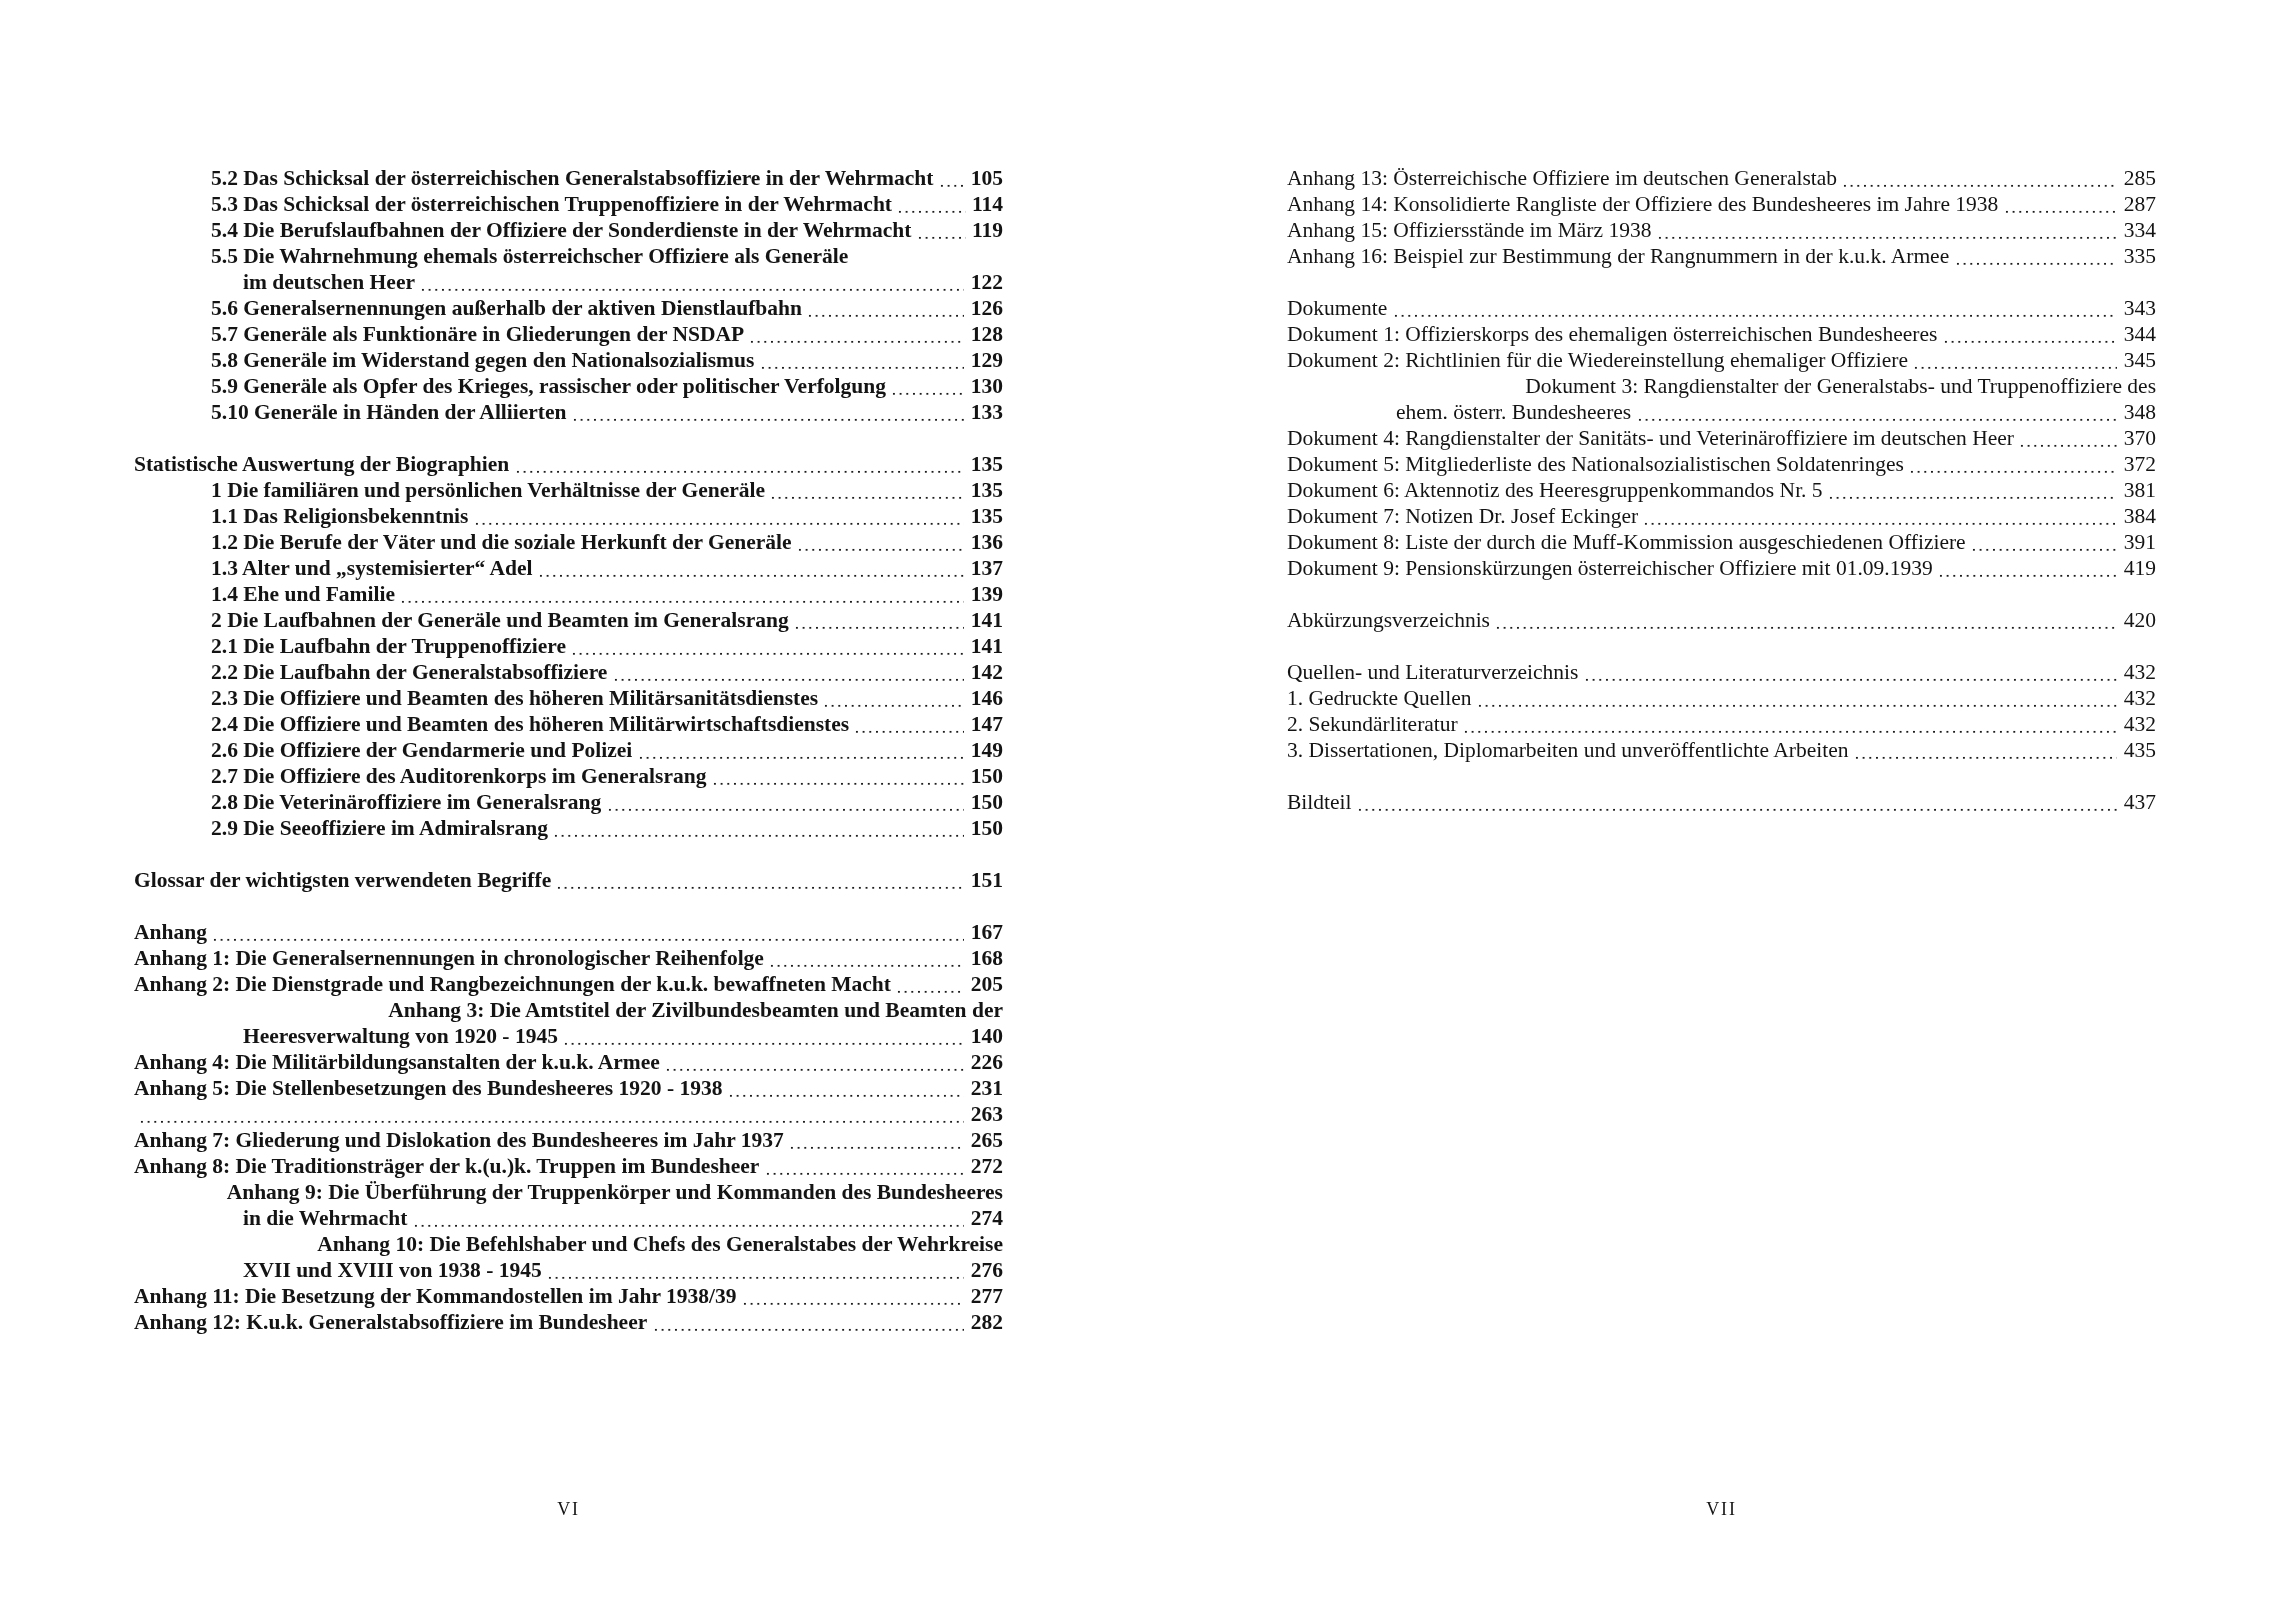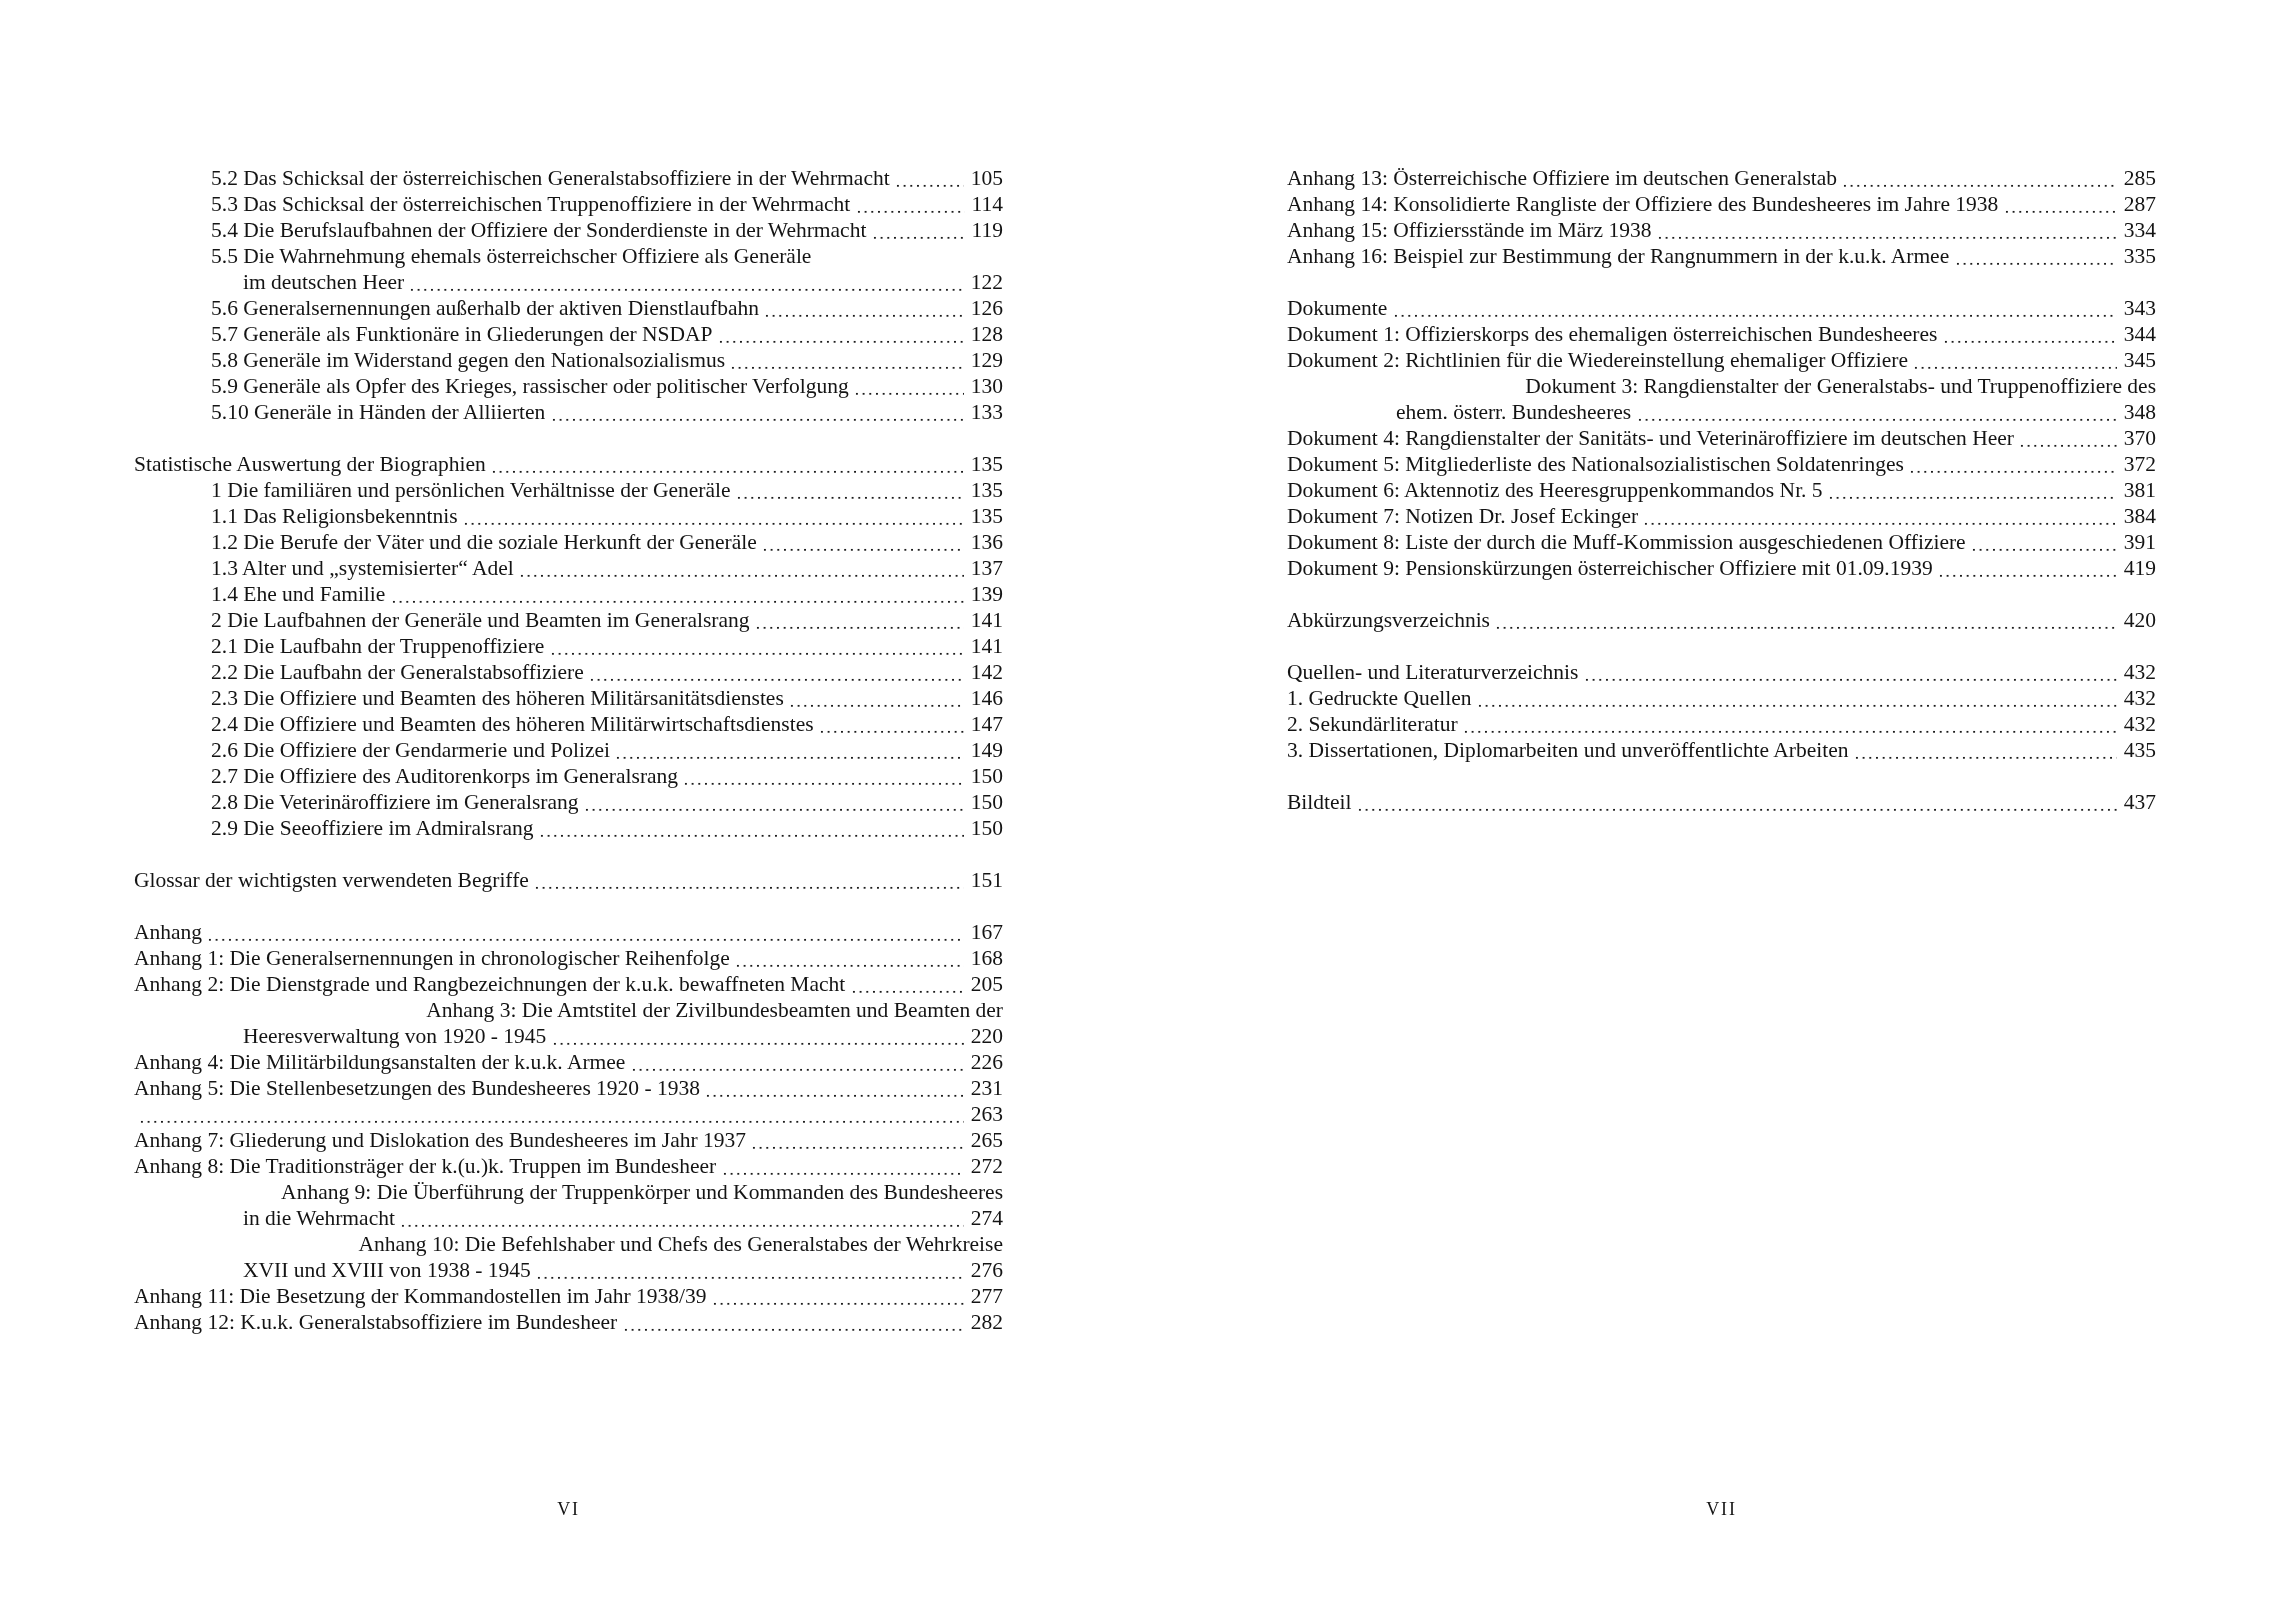--- a/index.html
+++ b/index.html
@@ -11,21 +11,21 @@
     position: relative;
     font-family: "Liberation Serif", "DejaVu Serif", serif;
     color: #141414;
   }
   .toc-block {
     position: absolute;
     top: 165px;
     font-size: 21.5px;
     line-height: 26px;
   }
-  #toc-left  { left: 134px; width: 869px; }
+  #toc-left  { left: 134px; width: 869px; font-weight: bold; }
   #toc-right { left: 1287px; width: 869px; }
 
   .toc-row {
     display: flex;
     height: 26px;
     white-space: nowrap;
     align-items: stretch;
   }
   .toc-row.blank { height: 26px; }
   .ind0 { padding-left: 0; justify-content: flex-end; }
@@ -213,21 +213,21 @@
       <span class="t">Anhang 2: Die Dienstgrade und Rangbezeichnungen der k.u.k. bewaffneten Macht</span>
       <span class="leader"></span>
       <span class="pg">205</span>
     </div>
     <div class="toc-row ind0">
       <span class="t">Anhang 3: Die Amtstitel der Zivilbundesbeamten und Beamten der</span>
     </div>
     <div class="toc-row ind2">
       <span class="t">Heeresverwaltung von 1920 - 1945</span>
       <span class="leader"></span>
-      <span class="pg">220</span>
+      <span class="pg">140</span>
     </div>
     <div class="toc-row ind0">
       <span class="t">Anhang 4: Die Militärbildungsanstalten der k.u.k. Armee</span>
       <span class="leader"></span>
       <span class="pg">226</span>
     </div>
     <div class="toc-row ind0">
       <span class="t">Anhang 5: Die Stellenbesetzungen des Bundesheeres 1920 - 1938</span>
       <span class="leader"></span>
       <span class="pg">231</span>

